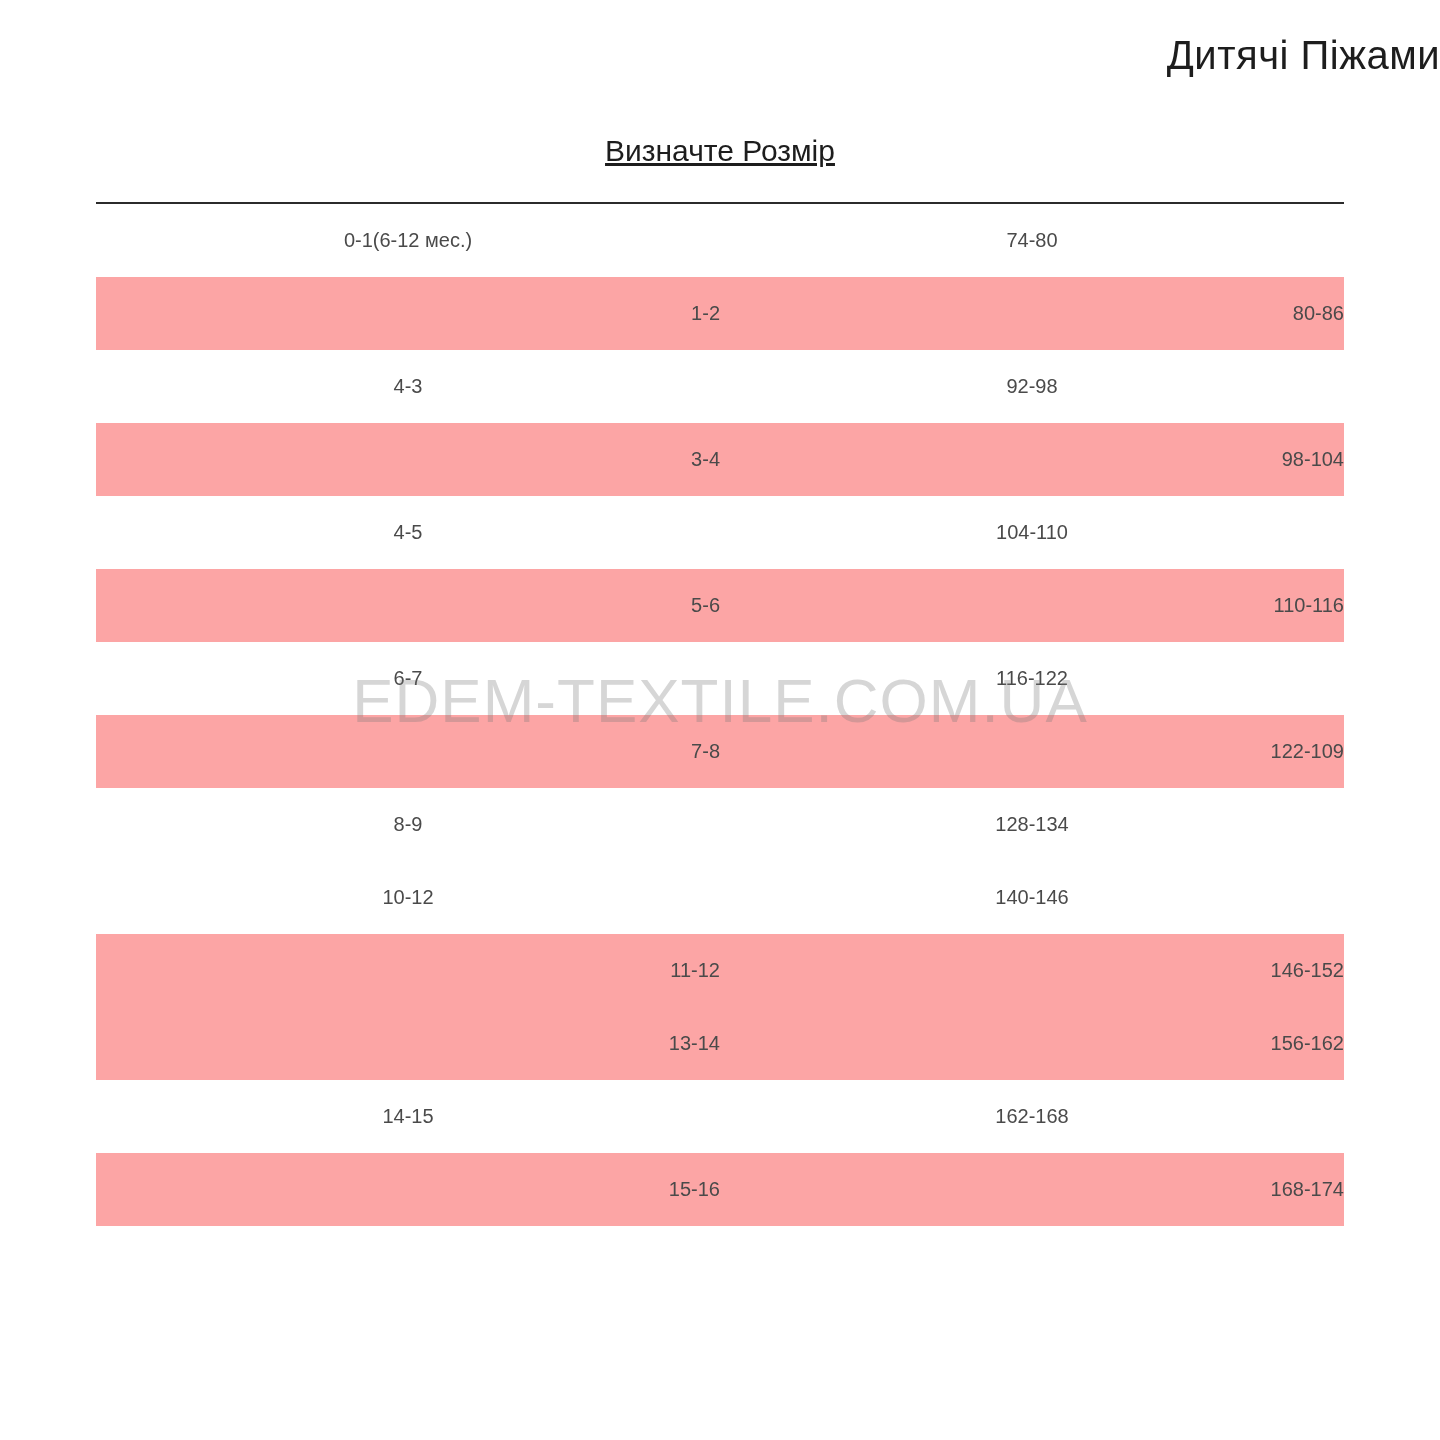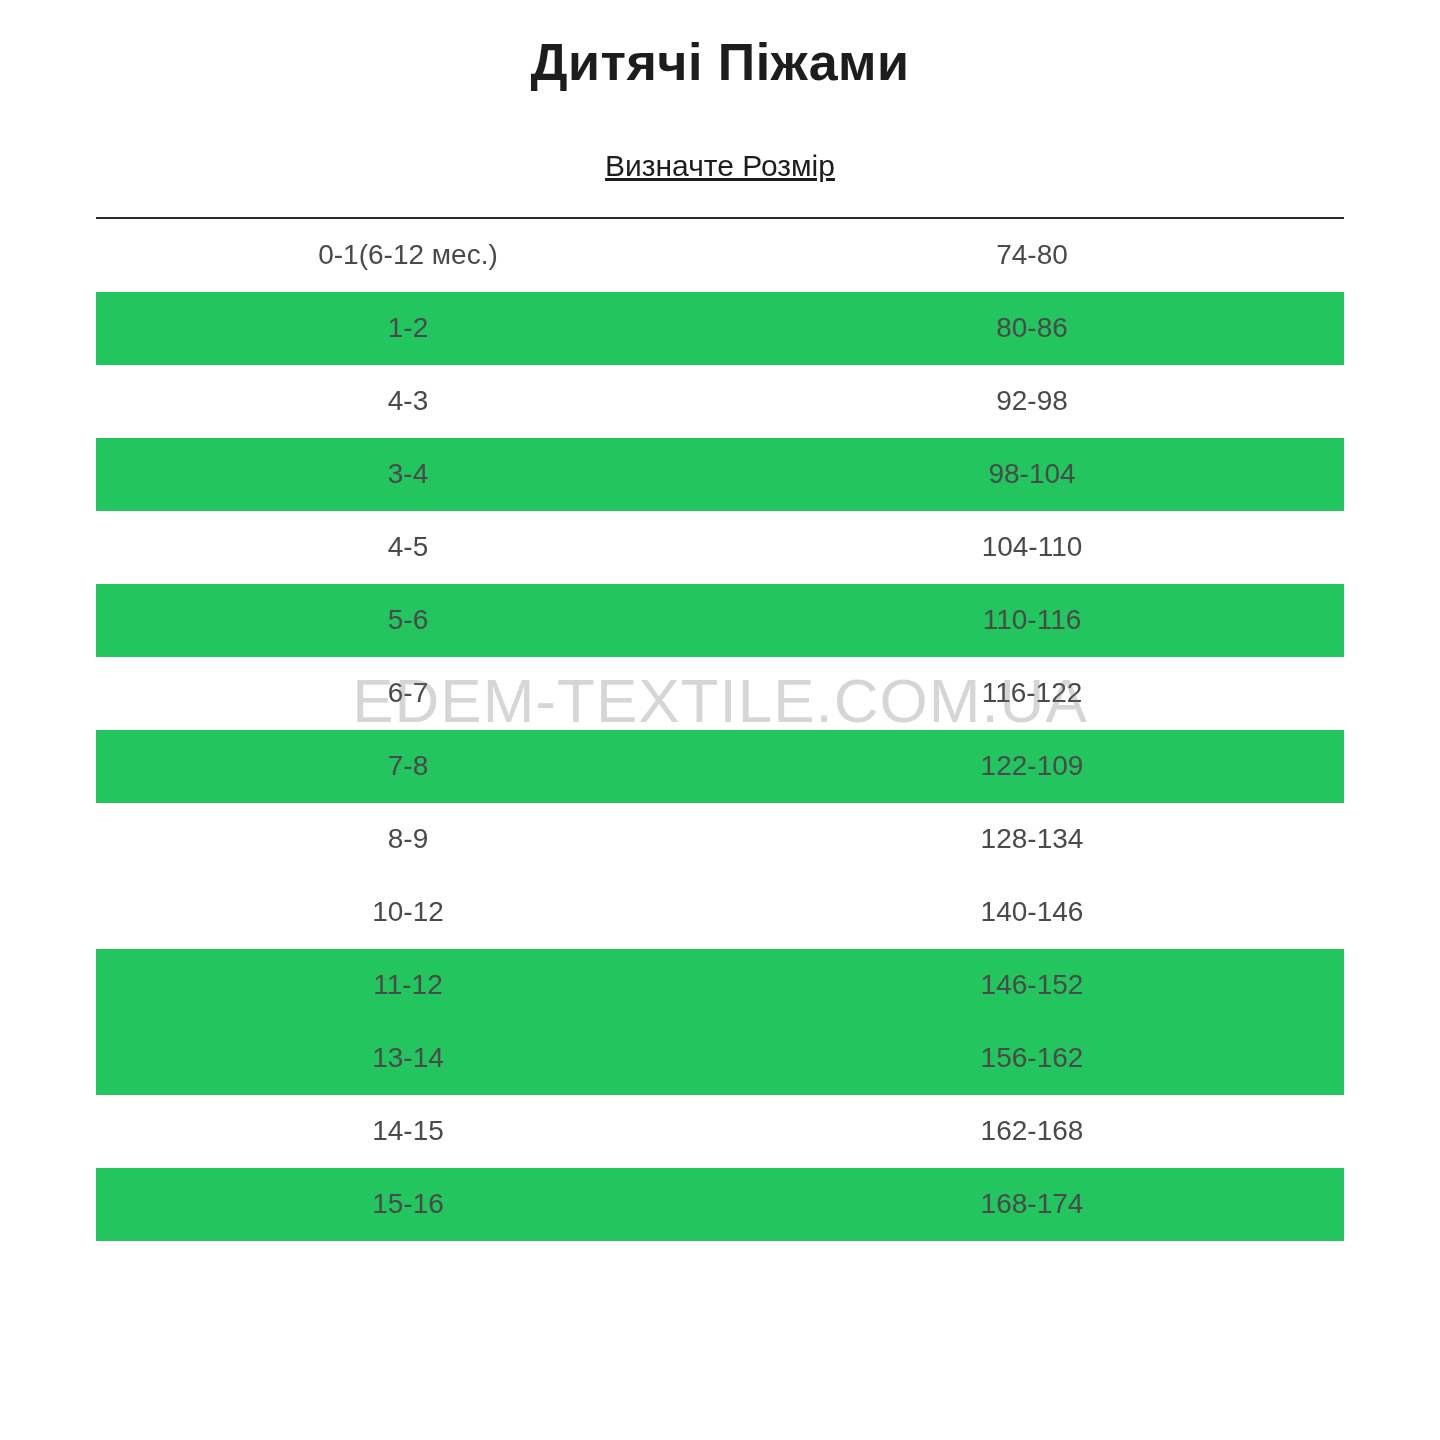--- a/index.html
+++ b/index.html
@@ -14,23 +14,23 @@
     color: #2b2b2b;
     position: relative;
     overflow: hidden;
   }
   .page {
     position: relative;
     width: 1440px;
     height: 1440px;
   }
   .title {
-    text-align: center;
-    font-size: 52px;
-    font-weight: 700;
+    text-align: right;
+    font-size: 40px;
+    font-weight: 400;
     letter-spacing: 0.5px;
     color: #1d1d1d;
     margin: 0;
     padding-top: 30px;
     line-height: 1.25;
   }
   .subtitle {
     text-align: center;
     font-size: 30px;
     font-weight: 400;
@@ -52,29 +52,30 @@
   }
   table.size-table tr.head-rule td {
     border-top: 2px solid #2b2b2b;
     height: 0;
     padding: 0;
     font-size: 0;
     line-height: 0;
   }
   table.size-table td {
     text-align: center;
-    font-size: 28px;
+    font-size: 20px;
     color: #4a4a4a;
     height: 73px;
     padding: 0;
     vertical-align: middle;
     font-weight: 400;
   }
   table.size-table tr.alt td {
-    background: #22c55e;
+    background: #fca5a5;
+    text-align: right;
   }
   .watermark {
     position: absolute;
     top: 665px;
     left: 0;
     width: 1440px;
     text-align: center;
     font-size: 62px;
     letter-spacing: 1px;
     color: rgba(120,120,120,0.30);

